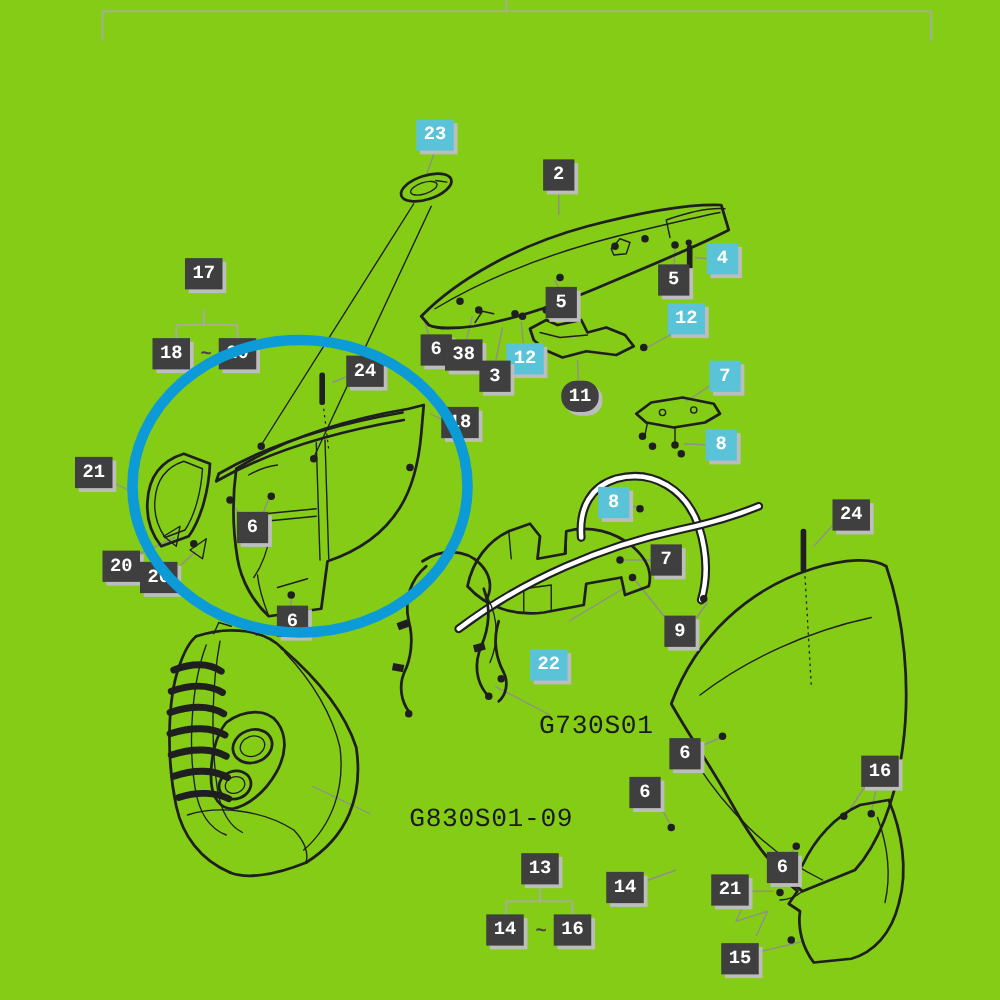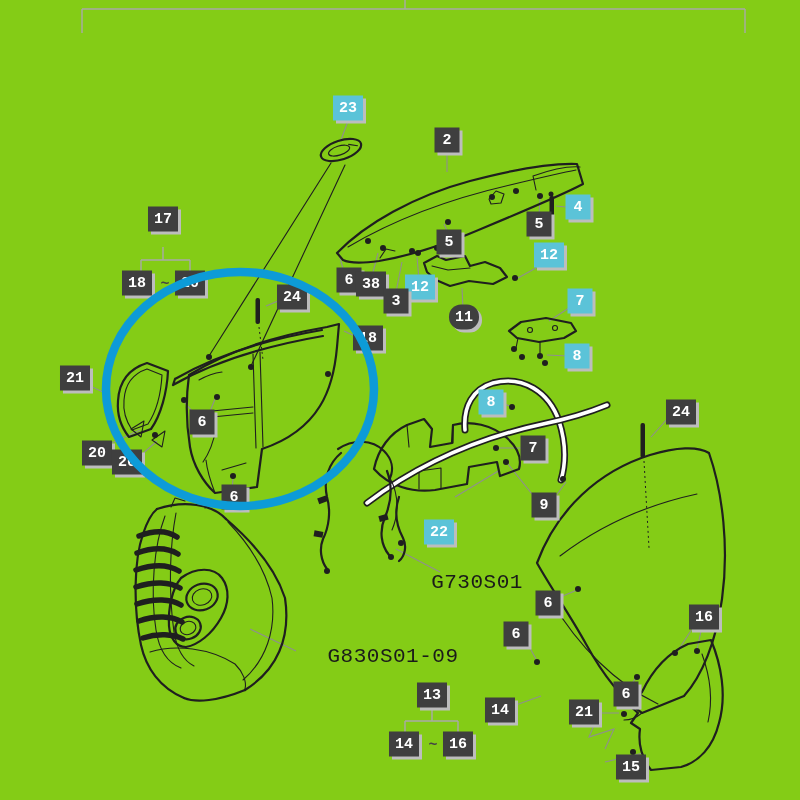--- a/index.html
+++ b/index.html
@@ -267,21 +267,21 @@
       <div class="callout" style="left: 544px; top: 505px;">9</div>
       <div class="callout" style="left: 548px; top: 603px;">6</div>
       <div class="callout" style="left: 704px; top: 617px;">16</div>
       <div class="callout" style="left: 516px; top: 634px;">6</div>
       <div class="callout" style="left: 626px; top: 694px;">6</div>
       <div class="callout" style="left: 432px; top: 695px; text-align: center;">13</div>
       <div class="callout" style="left: 500px; top: 710px;">14</div>
       <div class="callout" style="left: 584px; top: 712px;">21</div>
       <div class="callout" style="left: 404px; top: 744px;">14</div>
       <div class="callout" style="left: 458px; top: 744px;">16</div>
-      <div class="callout" style="left: 592px; top: 767px; margin-left: 39px;">15</div>
+      <div class="callout" style="left: 592px; top: 767px;">15</div>
       <div class="tilde" style="left: 165px; top: 284px;">~</div>
       <div class="tilde" style="left: 433px; top: 745px;">~</div>
     </div>
 
   <div class="figcode" style="left:477px;top:582px;">G730S01</div>
   <div class="figcode" style="left:346px;top:656px;margin-left:47px;">G830S01-09</div>
 
   <svg class="overlay" width="800" height="800" viewBox="0 0 800 800">
     <ellipse class="hl" cx="240" cy="389" rx="134" ry="117"></ellipse>
   </svg>

